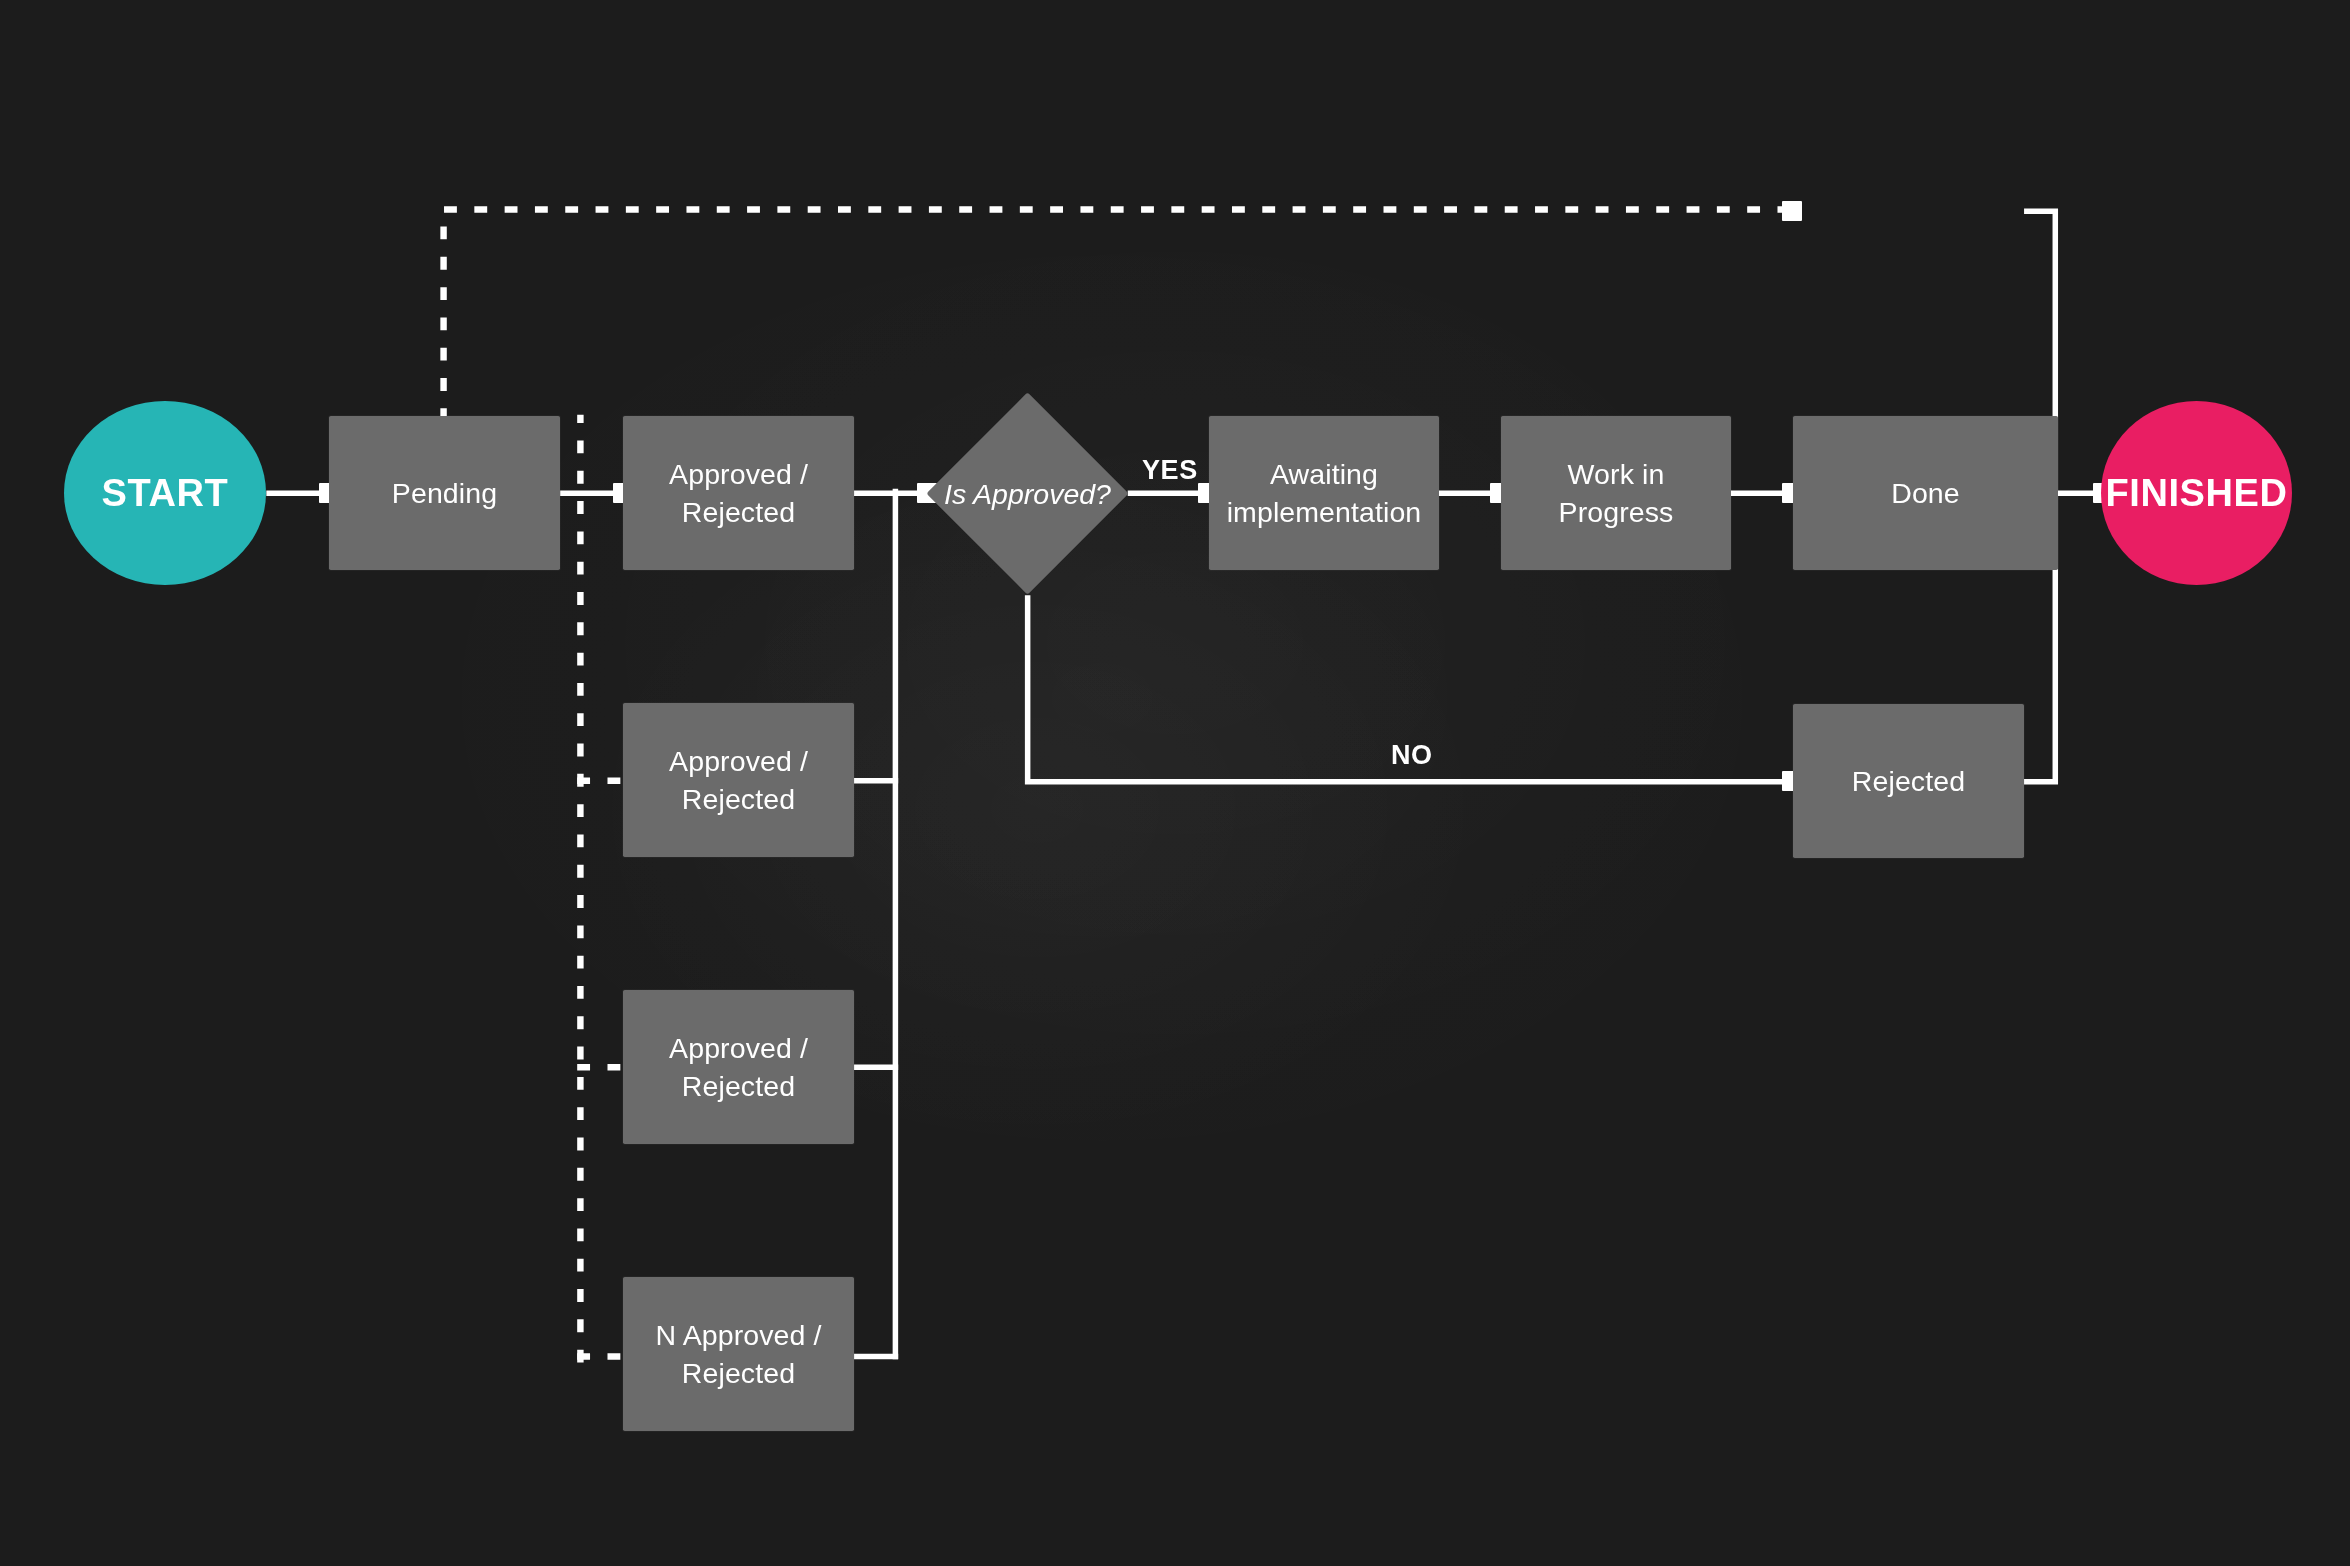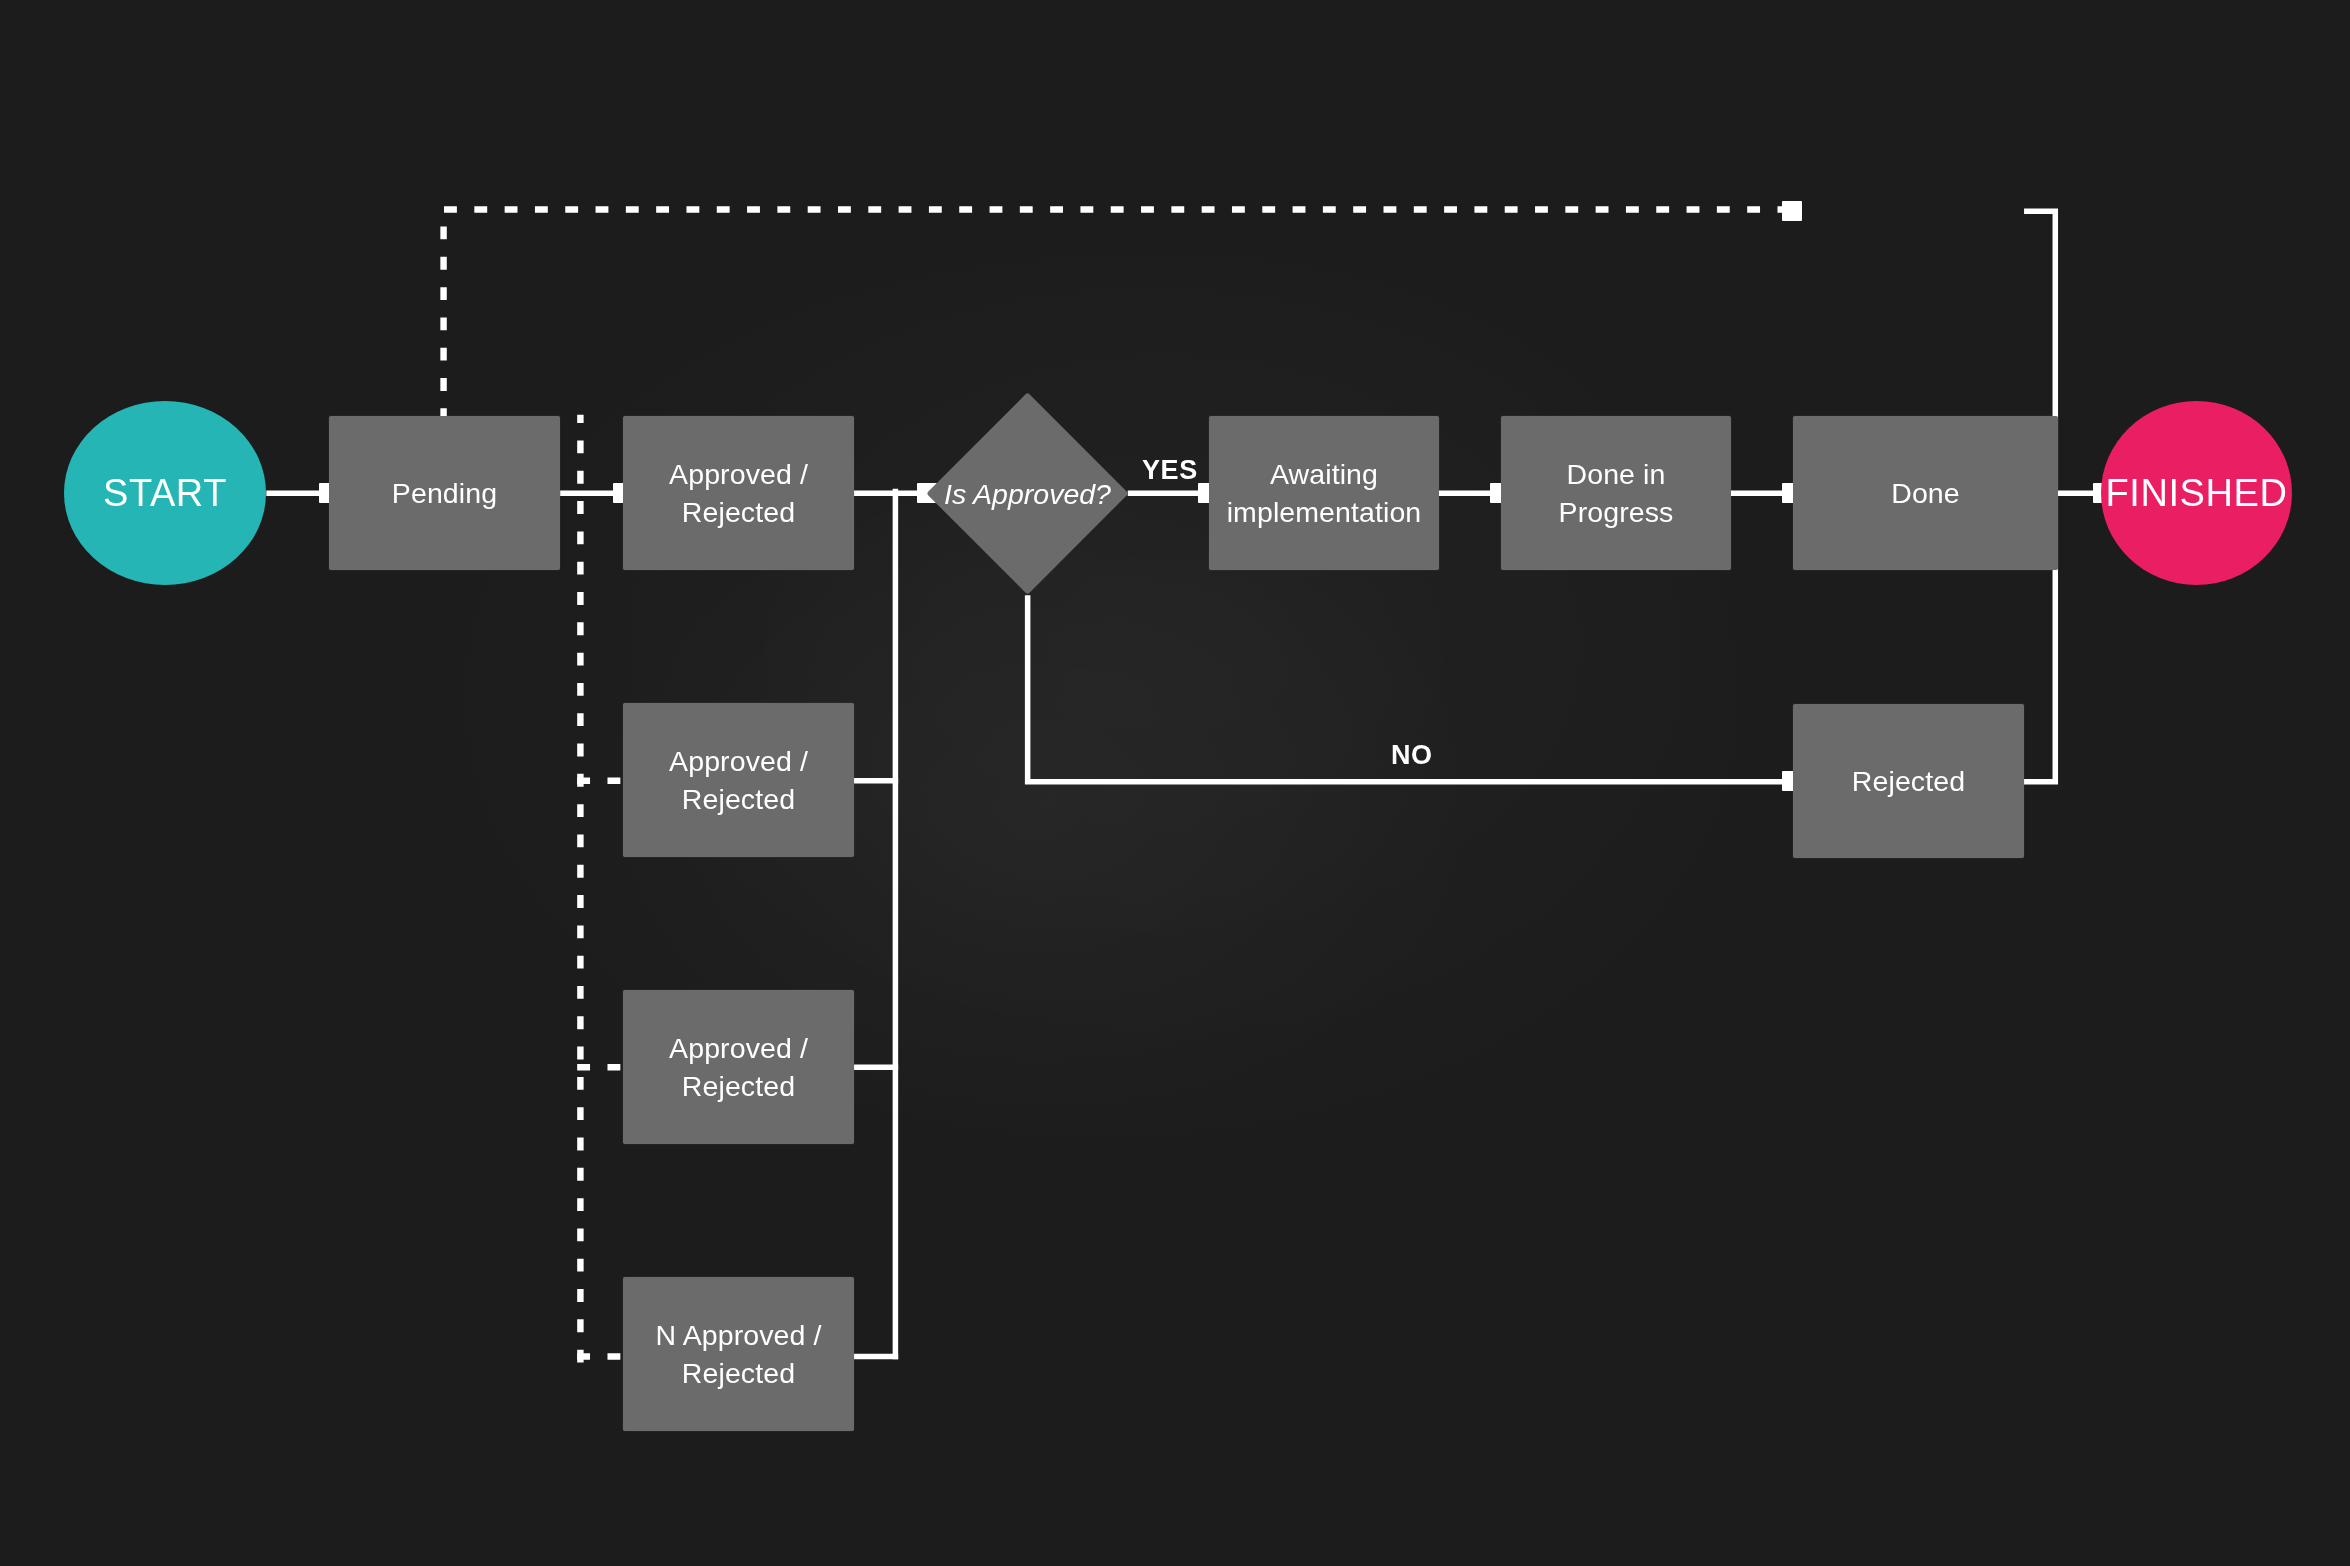--- a/index.html
+++ b/index.html
@@ -46,21 +46,21 @@
     border-radius: 1.8px;
     font-size: 28.5px;
     line-height: 38px;
     font-weight: 400;
     letter-spacing: 0.1px;
     box-shadow: 0 0 0 0.9px rgba(255,255,255,0.03);
   }
   .terminator {
     border-radius: 50%;
     font-size: 38px;
-    font-weight: 400;
+    font-weight: 700;
     letter-spacing: 0.6px;
   }
   .diamond-wrap {
     position: absolute;
   }
   .diamond-shape {
     position: absolute;
     left: 0; top: 0;
     width: 100%;
     height: 100%;
@@ -181,21 +181,21 @@
     <div class="diamond-shape"></div>
     <div class="diamond-label">Is Approved?</div>
   </div>
 
   <div class="node box" style="left:1209px; top:416px; width:230px; height:154px; flex-direction:column;">
     <span>Awaiting</span>
     <span>implementation</span>
   </div>
 
   <div class="node box" style="left:1501px; top:416px; width:230px; height:154px; flex-direction:column;">
-    <span>Done in</span>
+    <span>Work in</span>
     <span>Progress</span>
   </div>
 
   <div class="node box" style="left:1793px; top:416px; width:265px; height:154px;justify-content:center;">
     <span>Done</span>
   </div>
 
 
   <div class="node box" style="left:1793px; top:704px; width:231px; height:154px;">
     <span>Rejected</span>

